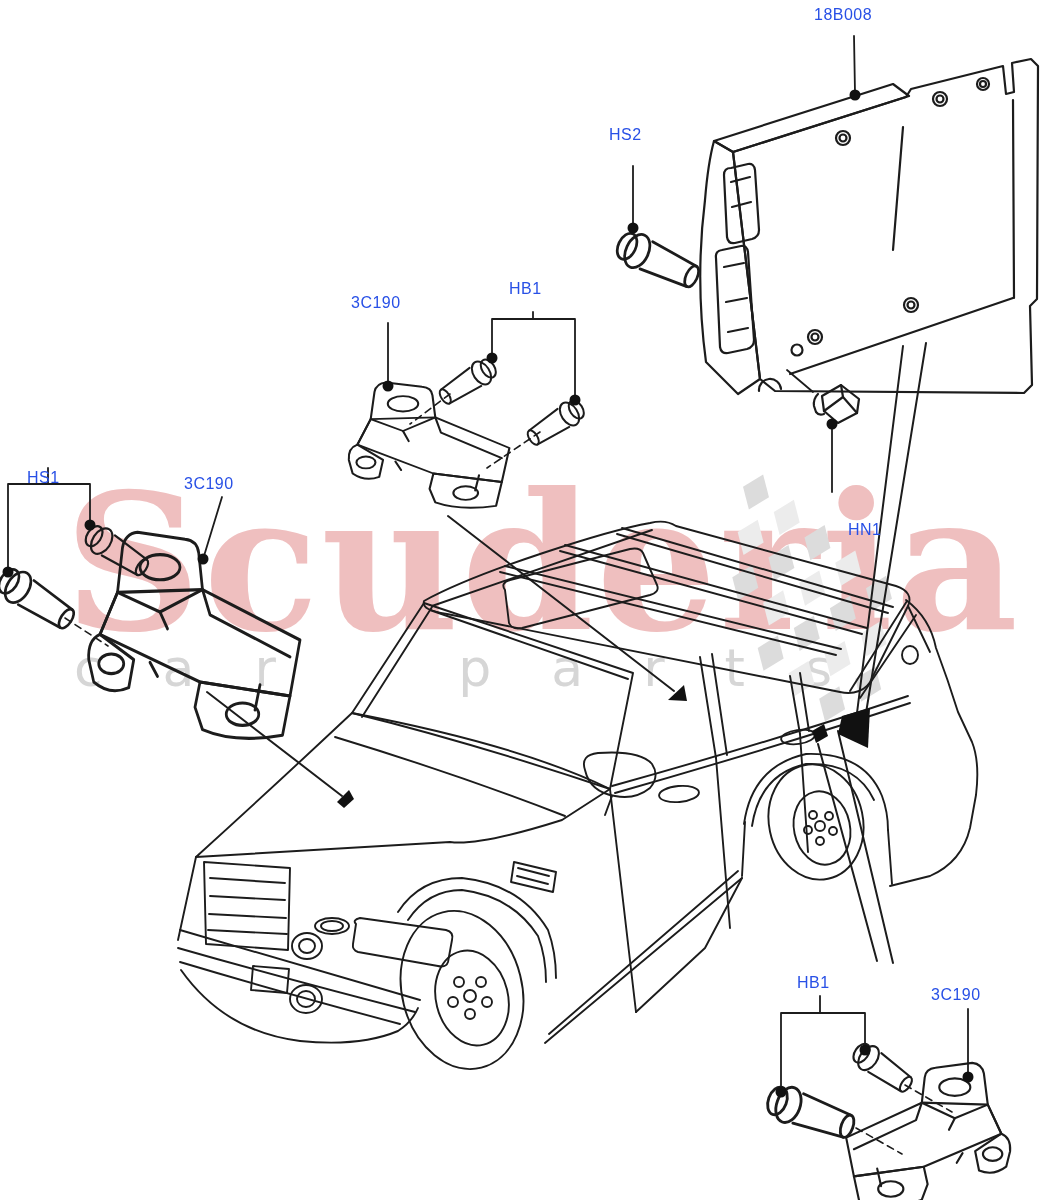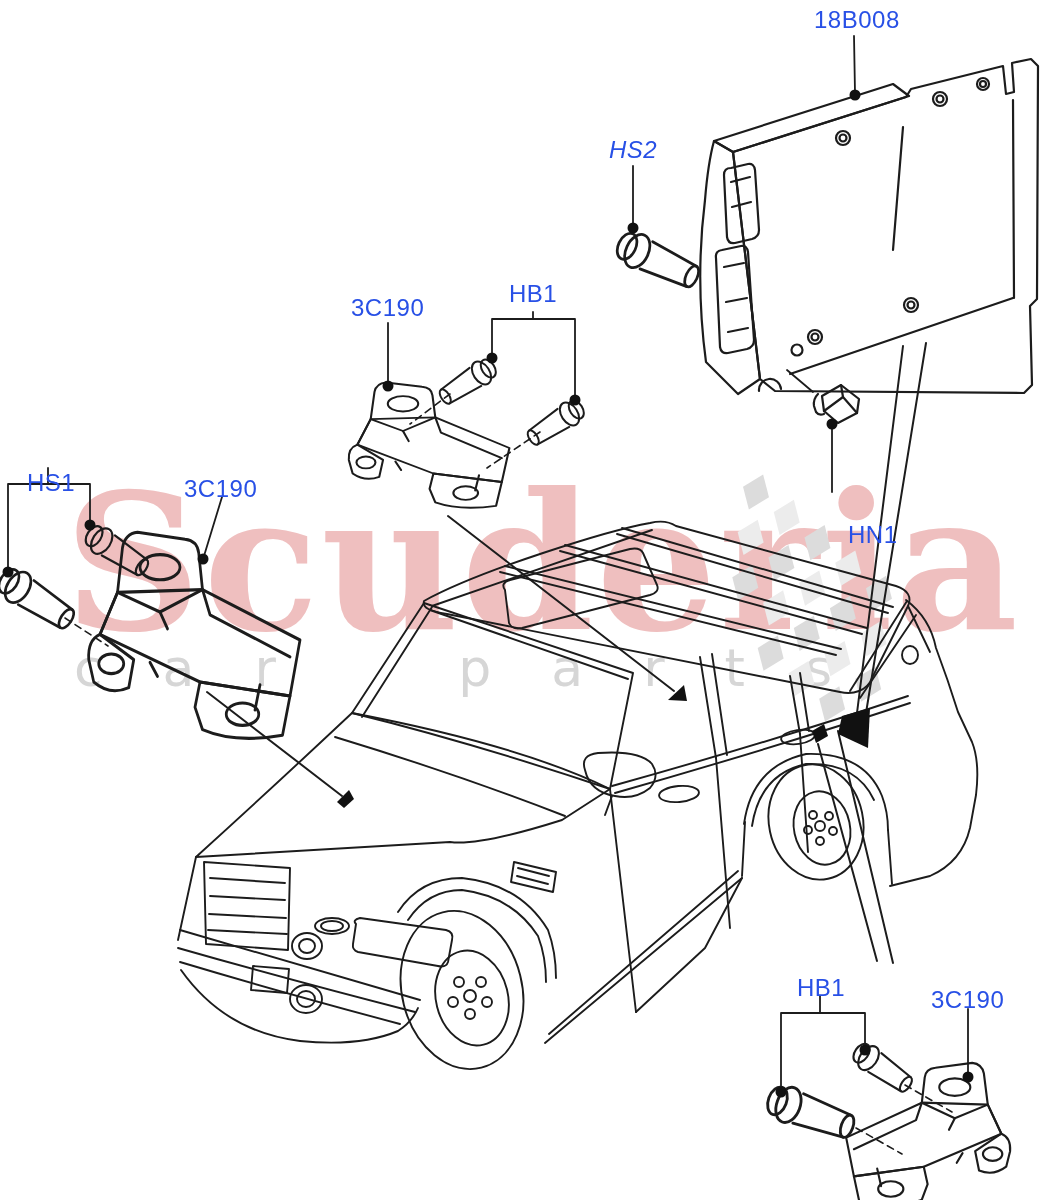--- a/index.html
+++ b/index.html
@@ -1,19 +1,19 @@
 <!DOCTYPE html>
 <html><head>
 <meta charset="utf-8">
 <style>
   html,body{margin:0;padding:0;background:#fff;}
   .stage{position:relative;width:1044px;height:1200px;background:#fff;overflow:hidden;
          font-family:"Liberation Sans",sans-serif;}
   .stage svg{position:absolute;left:0;top:0;}
-  .callout{position:absolute;color:#2850E6;font-size:24px;line-height:1.05;
+  .callout{position:absolute;color:#2850E6;font-size:16px;line-height:1.05;
            letter-spacing:.5px;cursor:pointer;user-select:none;}
   .wm-brand{position:absolute;left:64px;top:468px;font-family:"DejaVu Serif",serif;
             font-weight:bold;font-size:190px;line-height:1;letter-spacing:2px;
             color:#EFBFBF;white-space:nowrap;pointer-events:none;}
   .wm-tagline{position:absolute;left:74px;top:642px;font-family:"DejaVu Sans",sans-serif;
             font-size:52px;line-height:1;letter-spacing:60px;word-spacing:46px;
             color:#D6D6D6;white-space:nowrap;pointer-events:none;}
   .lineart{stroke:#1c1c1c;fill:none;stroke-linecap:round;stroke-linejoin:round;}
 </style>
 </head>
@@ -277,21 +277,21 @@
         <circle cx="90" cy="525" r="5.5"></circle>
       <circle cx="203" cy="559" r="5.5"></circle>
       <circle cx="832" cy="424" r="5.5"></circle>
       <circle cx="781" cy="1092" r="5.5"></circle>
         <circle cx="865" cy="1050" r="5.5"></circle>
       <circle cx="968" cy="1077" r="5.5"></circle>
     </g>
   </svg>
 
   <div class="callout" style="left:814px;top:7px;">18B008</div>
-  <div class="callout" style="left:609px;top:137px;font-style:italic;">HS2</div>
+  <div class="callout" style="left:609px;top:127px;">HS2</div>
   <div class="callout" style="left:351px;top:295px;">3C190</div>
   <div class="callout" style="left:509px;top:281px;">HB1</div>
   <div class="callout" style="left:27px;top:470px;">HS1</div>
   <div class="callout" style="left:184px;top:476px;">3C190</div>
   <div class="callout" style="left:848px;top:494px;margin-top:28px;">HN1</div>
   <div class="callout" style="left:797px;top:975px;">HB1</div>
   <div class="callout" style="left:931px;top:987px;">3C190</div>
 
 </div>
 

